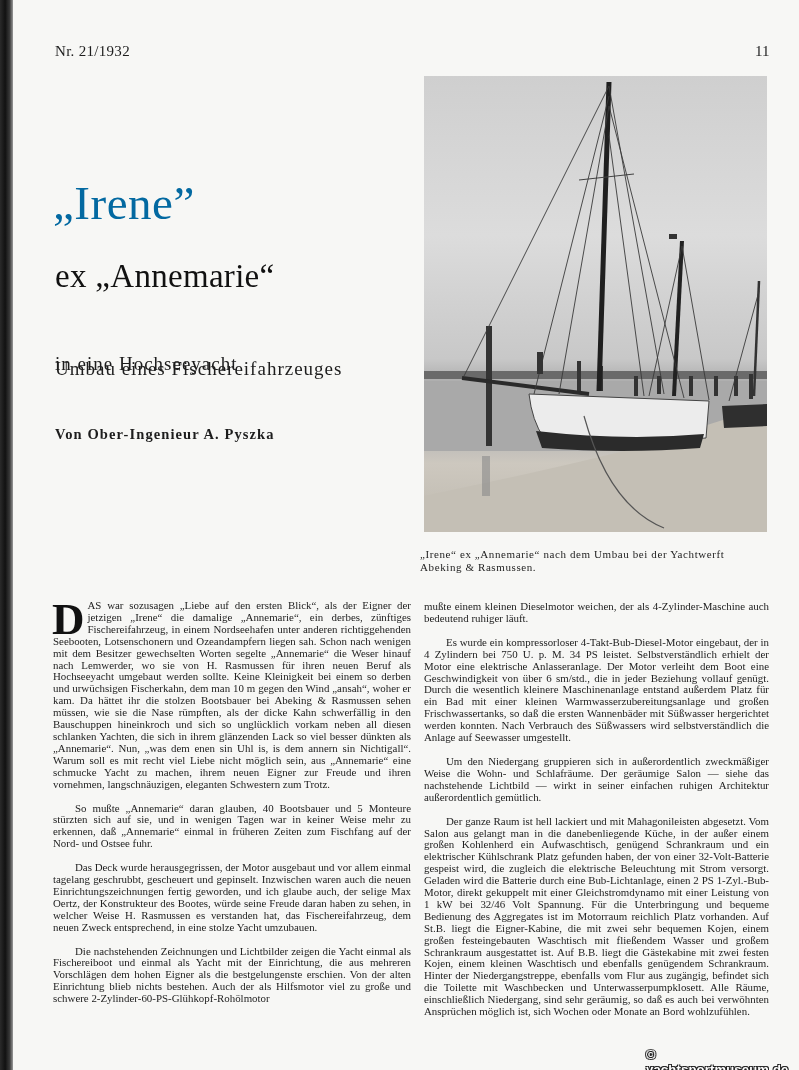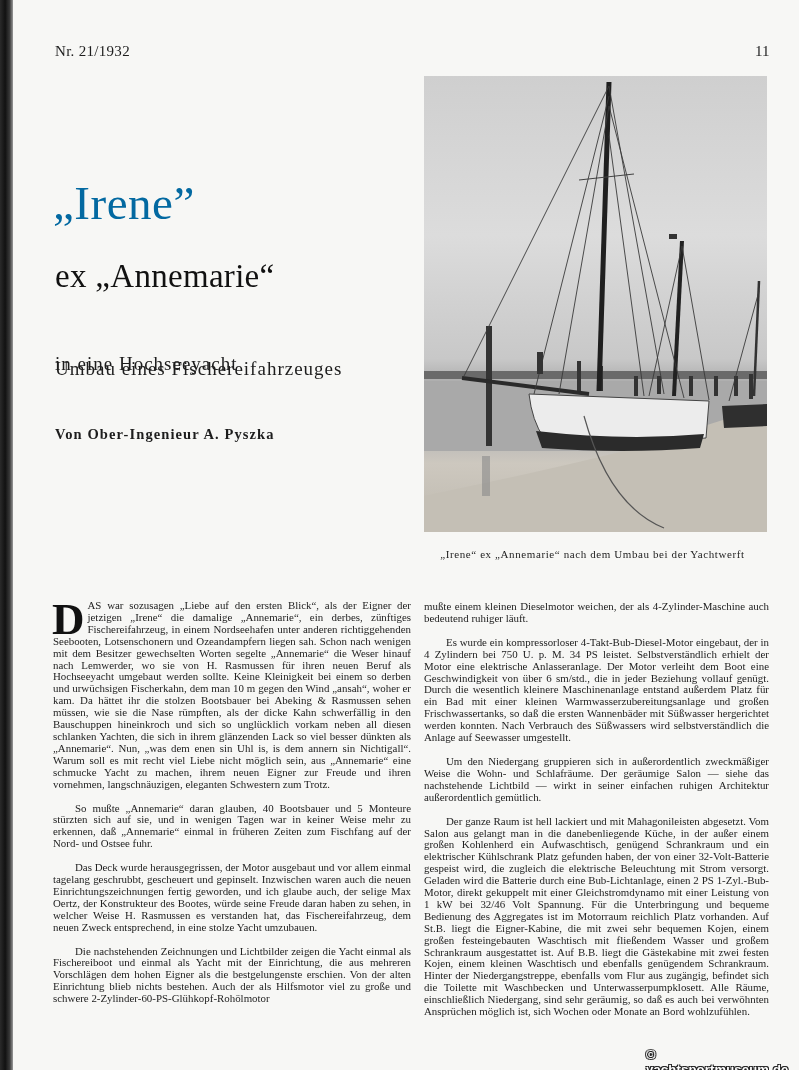--- a/index.html
+++ b/index.html
@@ -22,21 +22,21 @@
   .author { position: absolute; left: 55px; top: 426px; font-size: 14.5px; font-weight: bold; letter-spacing: 1.1px; }
 
   .photo {
     position: absolute; left: 424px; top: 76px; width: 343px; height: 456px;
     background: linear-gradient(to bottom, #cfcfcf 0%, #dcdcdc 35%, #c8c8c8 62%, #9e9e9e 70%, #b5b5b5 78%, #cdc8bf 85%, #bdb8ae 100%);
     overflow: hidden;
   }
   .photo svg { position: absolute; left: 0; top: 0; }
   .caption {
     position: absolute; left: 420px; top: 548px; width: 345px;
-    text-align: center; font-size: 11px; line-height: 13px; letter-spacing: 0.6px;
+    text-align: left; font-size: 11px; line-height: 13px; letter-spacing: 0.6px;
   }
 
   .col {
     position: absolute; top: 600px; width: 358px;
     font-size: 10.9px; line-height: 11.9px; text-align: justify; color: #222;
   }
   .col-left { left: 53px; }
   .col-right { left: 424px; top: 601px; width: 345px; }
   .col p { margin: 0 0 12px 0; text-indent: 22px; hyphens: manual; }
   .col p.noindent { text-indent: 0; }
@@ -116,20 +116,21 @@
     <path d="M160 340 Q185 430 240 452" stroke="#555" stroke-width="1.2" fill="none"></path>
 
     <rect x="113" y="276" width="6" height="22" fill="#333"></rect>
 
     <rect x="58" y="380" width="8" height="40" fill="#8a8a8a" opacity="0.6"></rect>
   </svg>
 </div>
 
 <div class="caption">
   <div>„Irene“ ex „Annemarie“ nach dem Umbau bei der Yachtwerft</div>
+  <div>Abeking &amp; Rasmussen.</div>
 </div>
 
 <div class="col col-left">
   <p class="noindent"><span class="dropcap">D</span><span>AS war sozusagen „Liebe auf den ersten Blick“, als der Eigner der jetzigen „Irene“ die damalige „Annemarie“, ein derbes, zünftiges Fischereifahrzeug, in einem Nordseehafen unter anderen richtiggehenden Seebooten, Lotsenschonern und Ozeandampfern liegen sah. Schon nach wenigen mit dem Besitzer gewechselten Worten segelte „Annemarie“ die Weser hinauf nach Lemwerder, wo sie von H. Rasmussen für ihren neuen Beruf als Hochseeyacht umgebaut werden sollte. Keine Kleinigkeit bei einem so derben und urwüchsigen Fischerkahn, dem man 10 m gegen den Wind „ansah“, woher er kam. Da hättet ihr die stolzen Bootsbauer bei Abeking &amp; Rasmussen sehen müssen, wie sie die Nase rümpften, als der dicke Kahn schwerfällig in den Bauschuppen hineinkroch und sich so unglücklich vorkam neben all diesen schlanken Yachten, die sich in ihrem glänzenden Lack so viel besser dünkten als „Annemarie“. Nun, „was dem enen sin Uhl is, is dem annern sin Nichtigall“. Warum soll es mit recht viel Liebe nicht möglich sein, aus „Annemarie“ eine schmucke Yacht zu machen, ihrem neuen Eigner zur Freude und ihren vornehmen, langschnäuzigen, eleganten Schwestern zum Trotz.</span></p>
   <p>So mußte „Annemarie“ daran glauben, 40 Bootsbauer und 5 Monteure stürzten sich auf sie, und in wenigen Tagen war in keiner Weise mehr zu erkennen, daß „Annemarie“ einmal in früheren Zeiten zum Fischfang auf der Nord- und Ostsee fuhr.</p>
   <p>Das Deck wurde herausgegrissen, der Motor ausgebaut und vor allem einmal tagelang geschrubbt, gescheuert und gepinselt. Inzwischen waren auch die neuen Einrichtungszeichnungen fertig geworden, und ich glaube auch, der selige Max Oertz, der Konstrukteur des Bootes, würde seine Freude daran haben zu sehen, in welcher Weise H. Rasmussen es verstanden hat, das Fischereifahrzeug, dem neuen Zweck entsprechend, in eine stolze Yacht umzubauen.</p>
   <p>Die nachstehenden Zeichnungen und Lichtbilder zeigen die Yacht einmal als Fischereiboot und einmal als Yacht mit der Einrichtung, die aus mehreren Vorschlägen dem hohen Eigner als die bestgelungenste erschien. Von der alten Einrichtung blieb nichts bestehen. Auch der als Hilfsmotor viel zu große und schwere 2-Zylinder-60-PS-Glühkopf-Rohölmotor</p>
 </div>
 
 <div class="col col-right">

